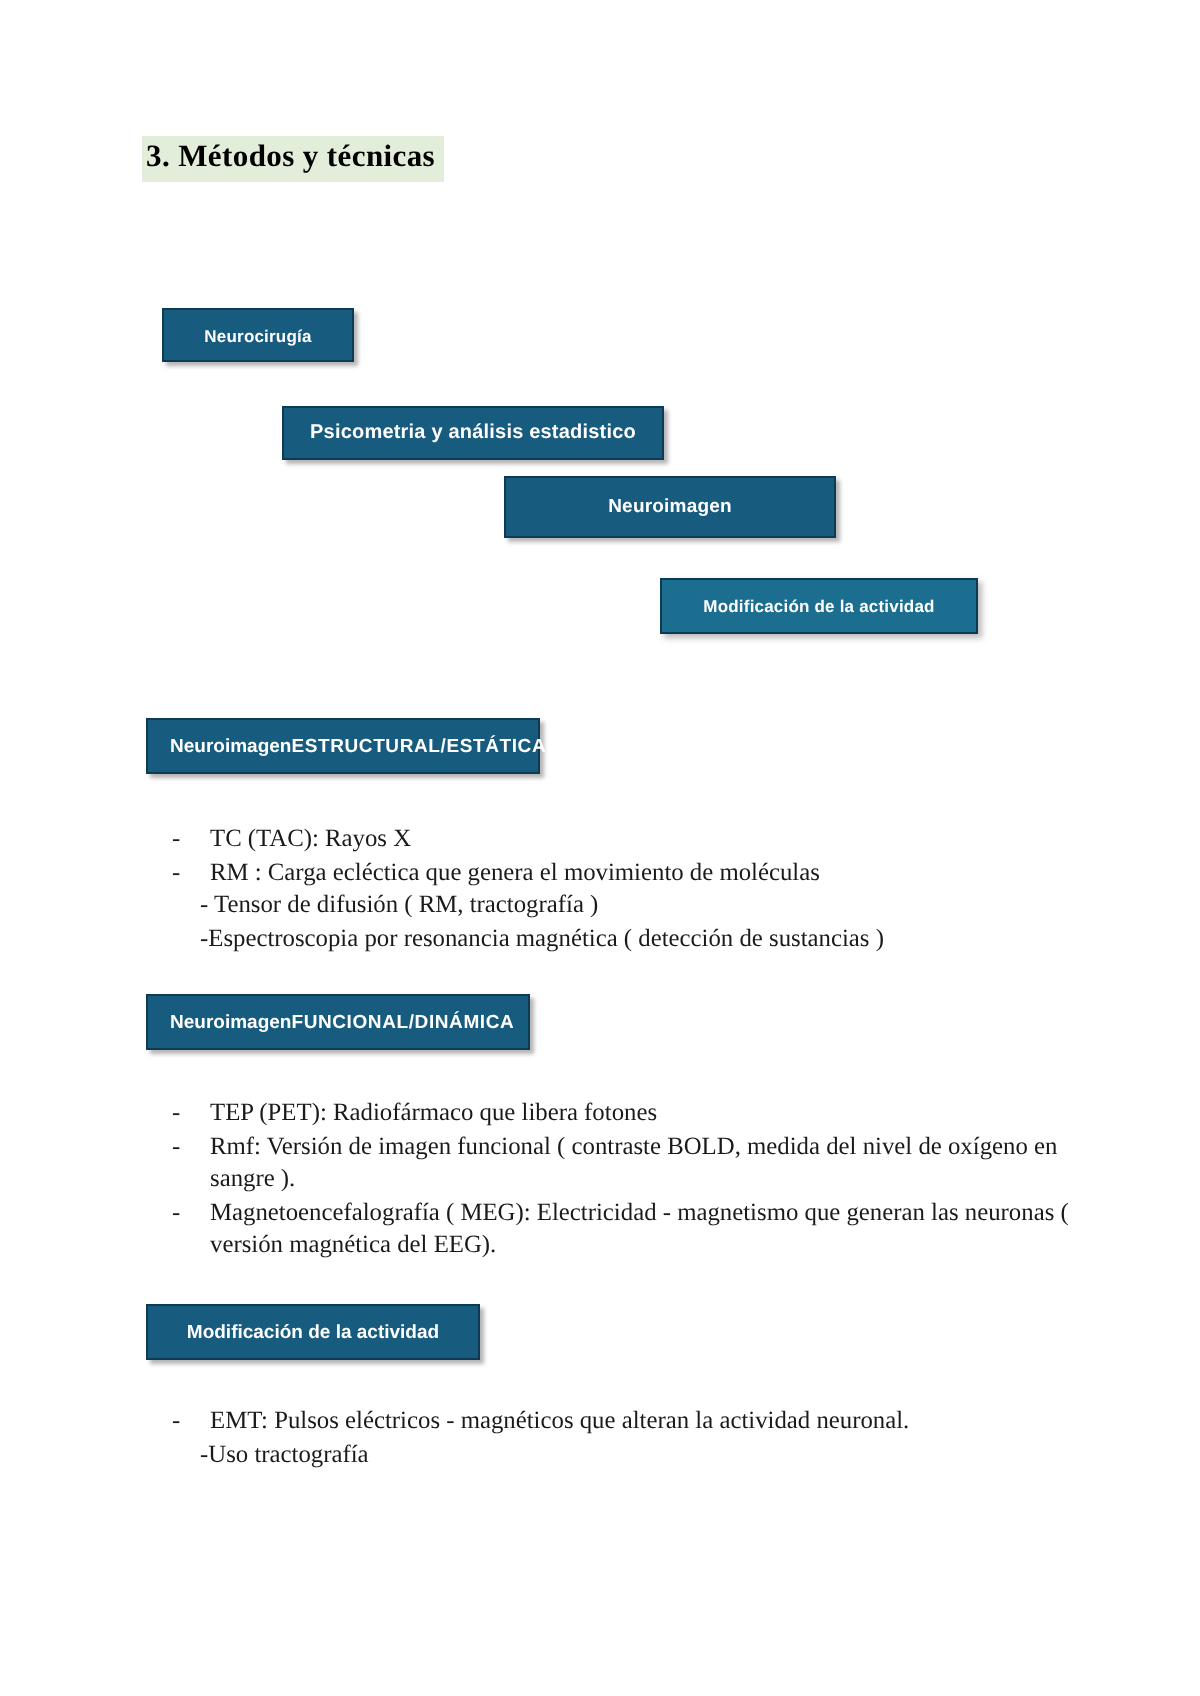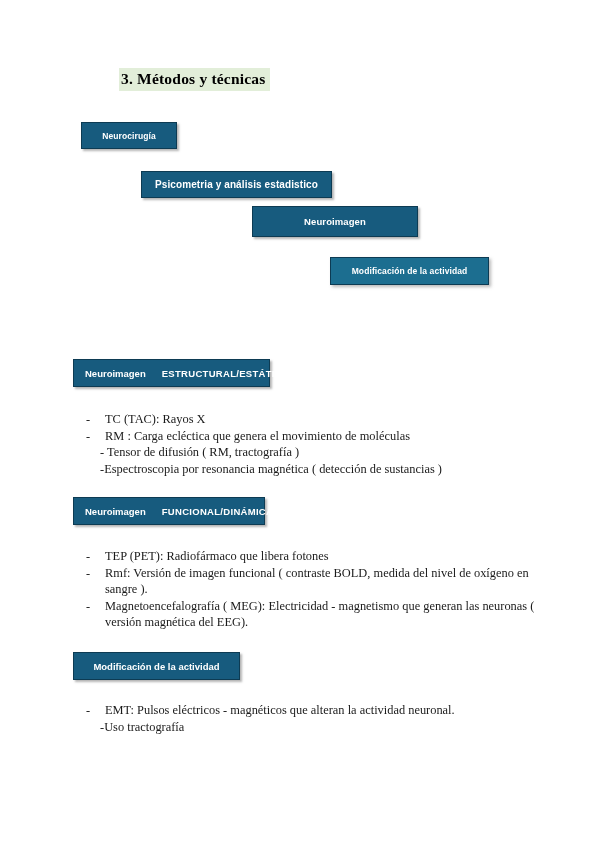--- a/index.html
+++ b/index.html
@@ -29,41 +29,41 @@
     top: 68px;
     font-family: "Liberation Serif", serif;
     font-weight: bold;
     font-size: 15.5px;
     letter-spacing: 0.2px;
     color: #000000;
     background: #e2eed9;
     padding: 2px 4px 3px 2px;
     line-height: 1.15;
     white-space: nowrap;
-    margin-left: 48px;
   }
 
   
   .flow-box {
     position: absolute;
     background: #175b7e;
     border-top: 1px solid #0d3b53;
     border-left: 1px solid #0d3b53;
     border-right: 1px solid #0d3b53;
     border-bottom: 1px solid #0d3b53;
     box-shadow: 2px 2px 2px rgba(120,120,120,0.55);
     display: flex;
     align-items: center;
     justify-content: center;
     color: #ffffff;
     font-family: "Liberation Sans", sans-serif;
     font-weight: bold;
     letter-spacing: 0.1px;
     text-align: left;
     box-sizing: border-box;
+    margin-top: 32px;
   }
   .flow-box.alt {
     background: #1c6e90;
     box-shadow: 2px 2px 3px rgba(120,120,120,0.5);
   }
 
   #box-neurocirugia   { left: 81px;  top: 122px; width: 96px;  height: 27px; font-size: 8.5px; }
   #box-psicometria    { left: 141px; top: 171px; width: 191px; height: 27px; font-size: 10px; }
   #box-neuroimagen    { left: 252px; top: 206px; width: 166px; height: 31px; font-size: 9.5px; }
   #box-modificacion-1 { left: 330px; top: 257px; width: 159px; height: 28px; font-size: 8.5px; }
@@ -78,21 +78,21 @@
     display: flex;
     align-items: center;
     color: #ffffff;
     font-family: "Liberation Sans", sans-serif;
     font-size: 9.5px;
     padding-left: 11px;
     box-sizing: border-box;
     white-space: nowrap;
   }
   .section-bar .lead { font-weight: bold; }
-  .section-bar .emph { font-weight: bold; letter-spacing: 0.3px; margin-left: 16px; }
+  .section-bar .emph { font-weight: bold; letter-spacing: 0.3px; }
 
   #bar-estructural { top: 359px; width: 197px; height: 28px; }
   #bar-funcional   { top: 497px; width: 192px; height: 28px; }
   #bar-modificacion{ top: 652px; width: 167px; height: 28px; justify-content: center; padding-left: 0; }
   #bar-modificacion .lead { font-weight: bold; }
 
   
   .text-block {
     position: absolute;
     left: 86px;

